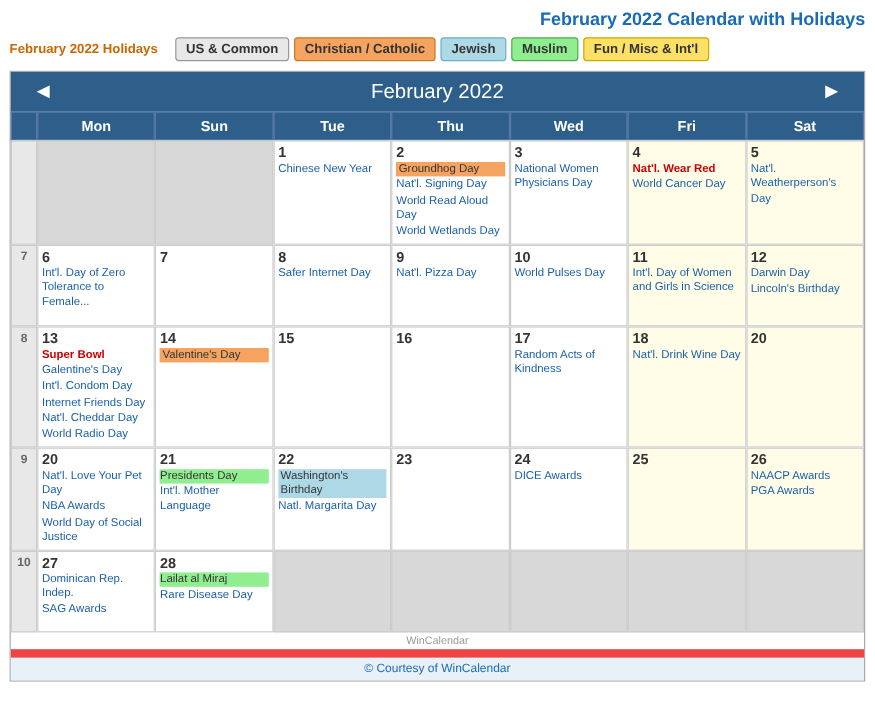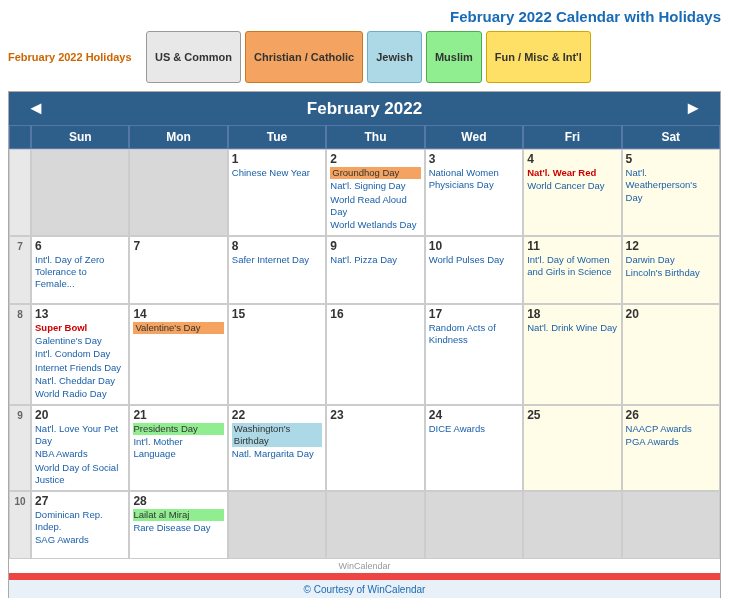--- a/index.html
+++ b/index.html
@@ -4,32 +4,32 @@
   <style>
     * { box-sizing: border-box; margin: 0; padding: 0; }
     body { font-family: Arial, sans-serif; background: #fff; width: 729px; min-height: 598px; }
     
     .page-wrapper { width: 729px; background: #fff; padding: 8px; }
     
     .page-title { text-align: right; color: #1a6bb5; font-size: 15px; font-weight: bold; margin-bottom: 6px; }
     
     .filter-bar { display: flex; align-items: center; margin-bottom: 8px; gap: 4px; }
     .filter-label { color: #cc6600; font-size: 11px; font-weight: bold; margin-right: 4px; min-width: 130px; }
-    .filter-btn { padding: 19px 8px; font-size: 11px; border: 1px solid #ccc; border-radius: 3px; cursor: pointer; font-weight: bold; }
+    .filter-btn { padding: 3px 8px; font-size: 11px; border: 1px solid #ccc; border-radius: 3px; cursor: pointer; font-weight: bold; }
     .filter-btn.us { background: #e8e8e8; color: #333; border-color: #999; }
     .filter-btn.christian { background: #f4a460; color: #333; border-color: #c87820; }
     .filter-btn.jewish { background: #add8e6; color: #333; border-color: #6ab0c8; }
     .filter-btn.muslim { background: #90ee90; color: #333; border-color: #50aa50; }
     .filter-btn.fun { background: #ffe066; color: #333; border-color: #ccaa00; }
     
     .calendar-container { border: 1px solid #aaa; }
     
     .cal-header { background: #2e5f8a; color: white; display: flex; align-items: center; justify-content: space-between; padding: 6px 10px; }
     .cal-nav { background: none; border: none; color: white; font-size: 18px; cursor: pointer; font-weight: bold; padding: 0 8px; }
-    .cal-month-title { font-size: 17px; font-weight: bold; color: white; }
+    .cal-month-title { font-size: 17px; font-weight: normal; color: white; }
     
     .cal-grid { display: grid; grid-template-columns: 22px repeat(7, 1fr); }
     
     .col-header { background: #2e5f8a; color: white; text-align: center; font-size: 12px; font-weight: bold; padding: 4px 2px; border: 1px solid #5577aa; }
     .week-num-header { background: #2e5f8a; border: 1px solid #5577aa; }
     
     .week-num { background: #e8e8e8; color: #666; font-size: 10px; text-align: center; padding-top: 4px; border: 1px solid #ccc; font-weight: bold; }
     
     .day-cell { border: 1px solid #ccc; min-height: 68px; padding: 2px 3px; vertical-align: top; font-size: 10px; position: relative; background: #fff; }
     .day-cell.empty { background: #d8d8d8; }
@@ -64,22 +64,22 @@
 
   <div class="calendar-container">
     <div class="cal-header">
       <button class="cal-nav">◄</button>
       <span class="cal-month-title">February 2022</span>
       <button class="cal-nav">►</button>
     </div>
 
     <div class="cal-grid" id="cal-grid">
     <div class="week-num-header col-header"></div>
+        <div class="col-header">Mon</div>
         <div class="col-header">Sun</div>
-        <div class="col-header">Mon</div>
         <div class="col-header">Tue</div>
         <div class="col-header">Thu</div>
         <div class="col-header">Wed</div>
         <div class="col-header">Fri</div>
         <div class="col-header">Sat</div>
         <div class="week-num"></div>
         <div class="day-cell empty"></div>
         <div class="day-cell empty"></div>
         <div class="day-cell">
           <span class="day-num">1</span>

